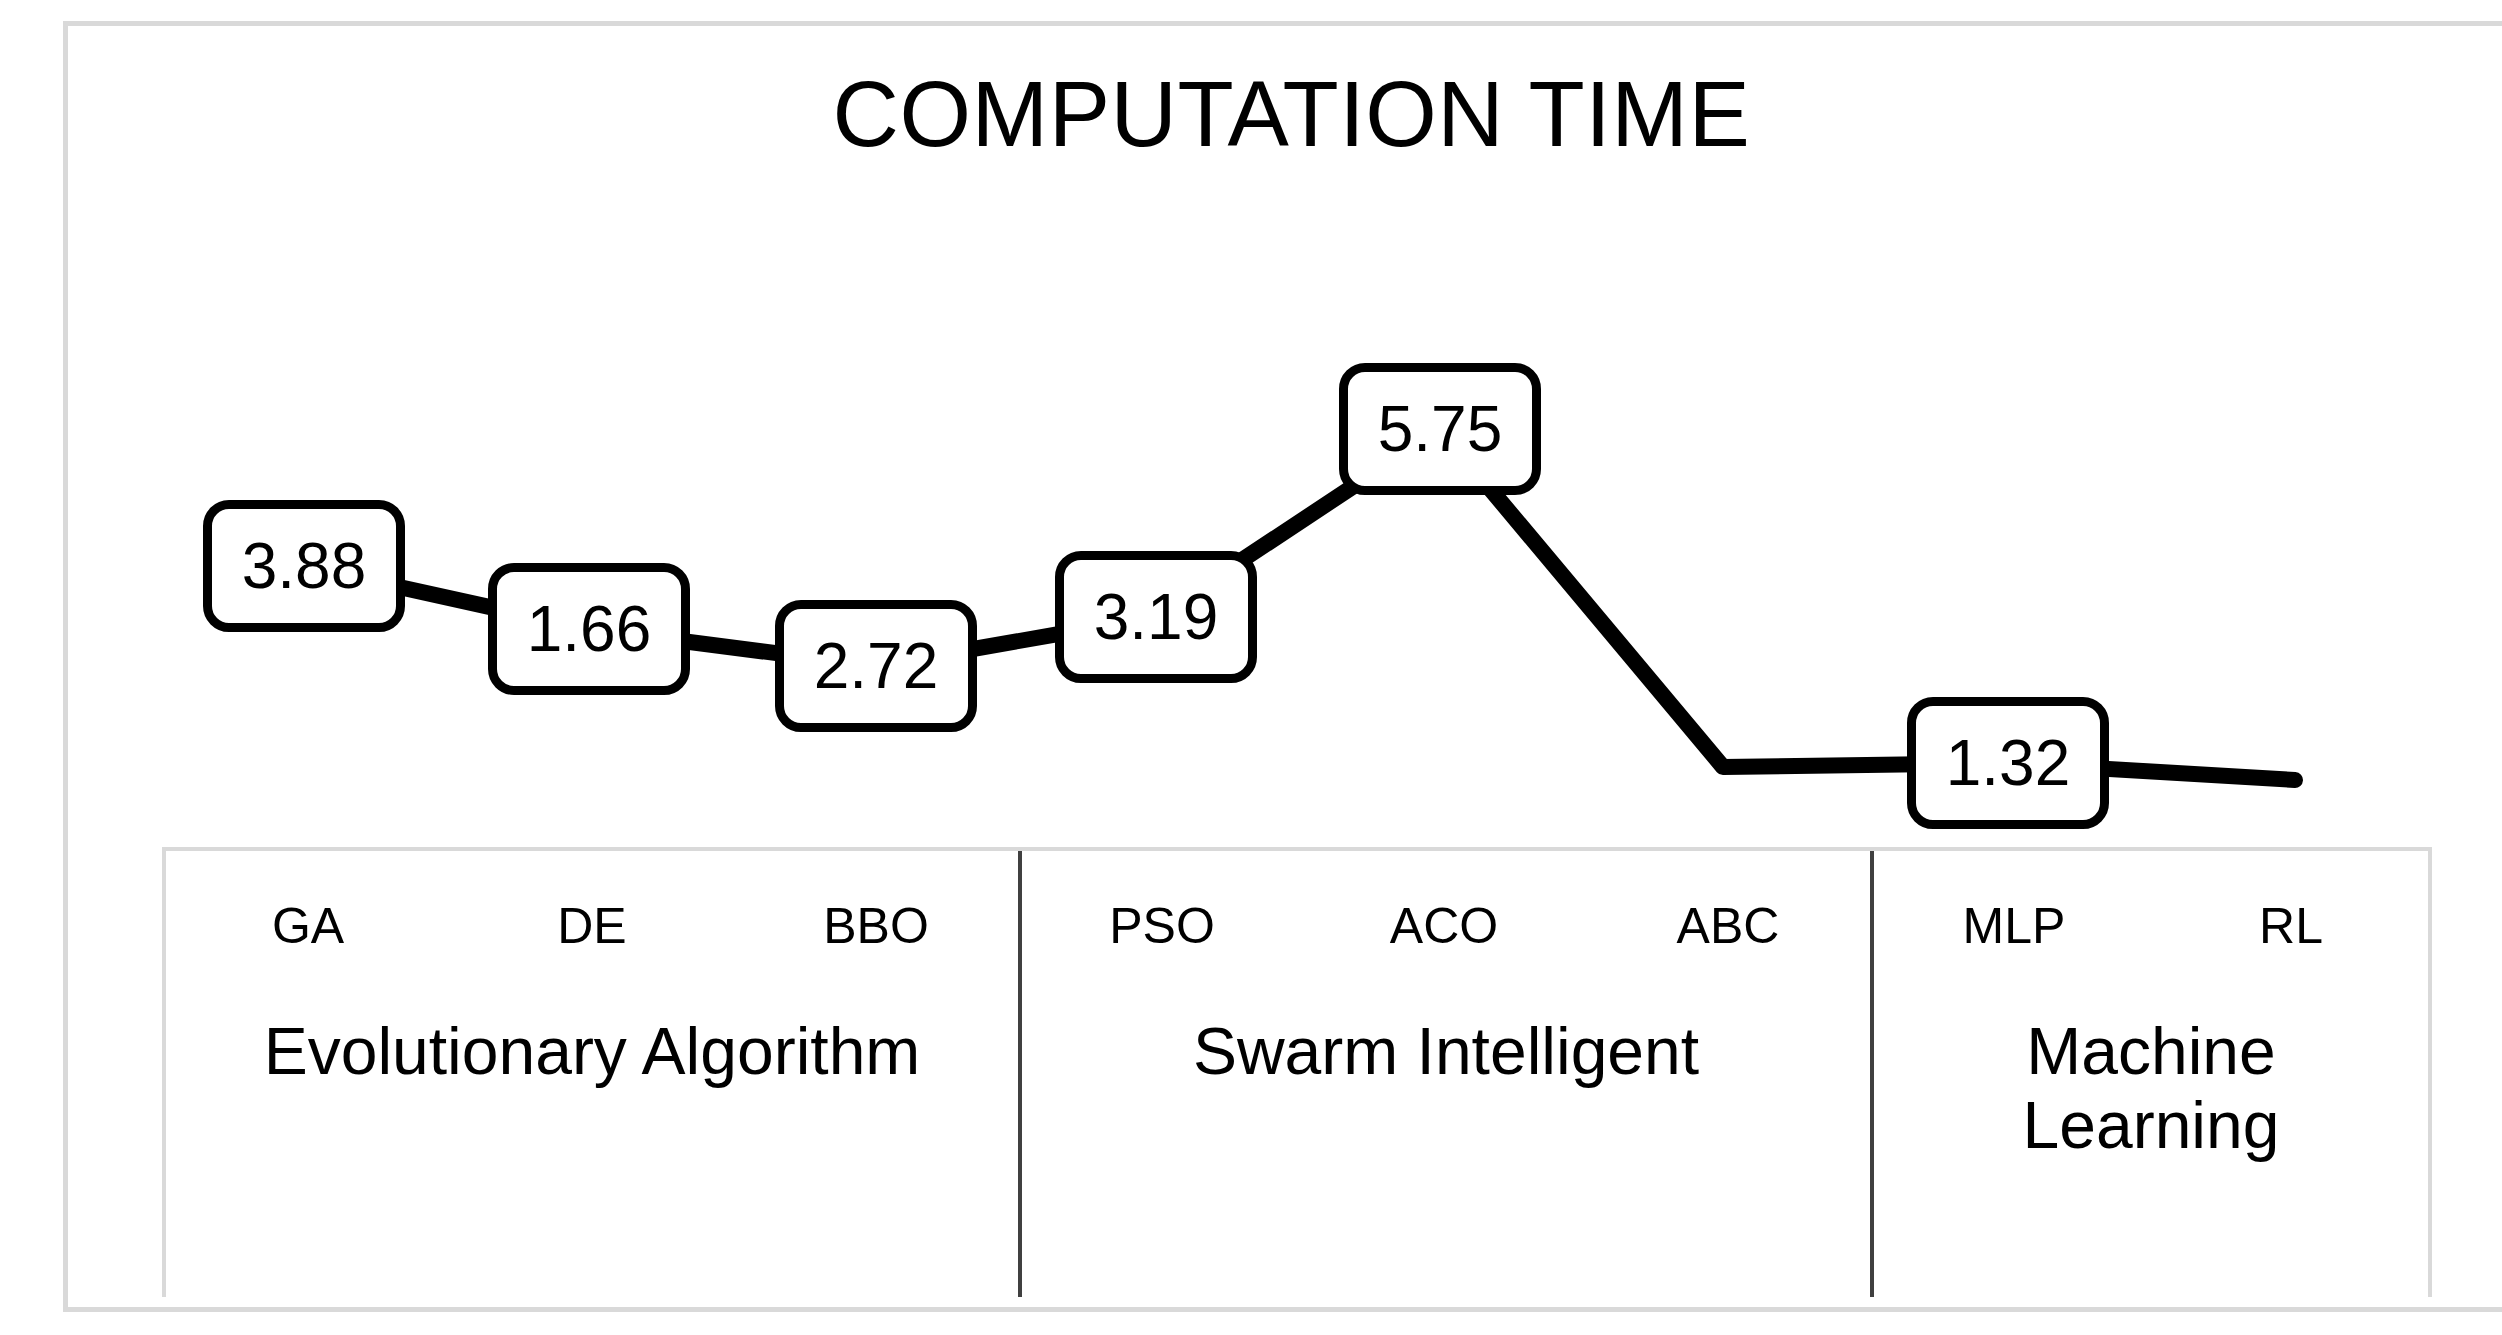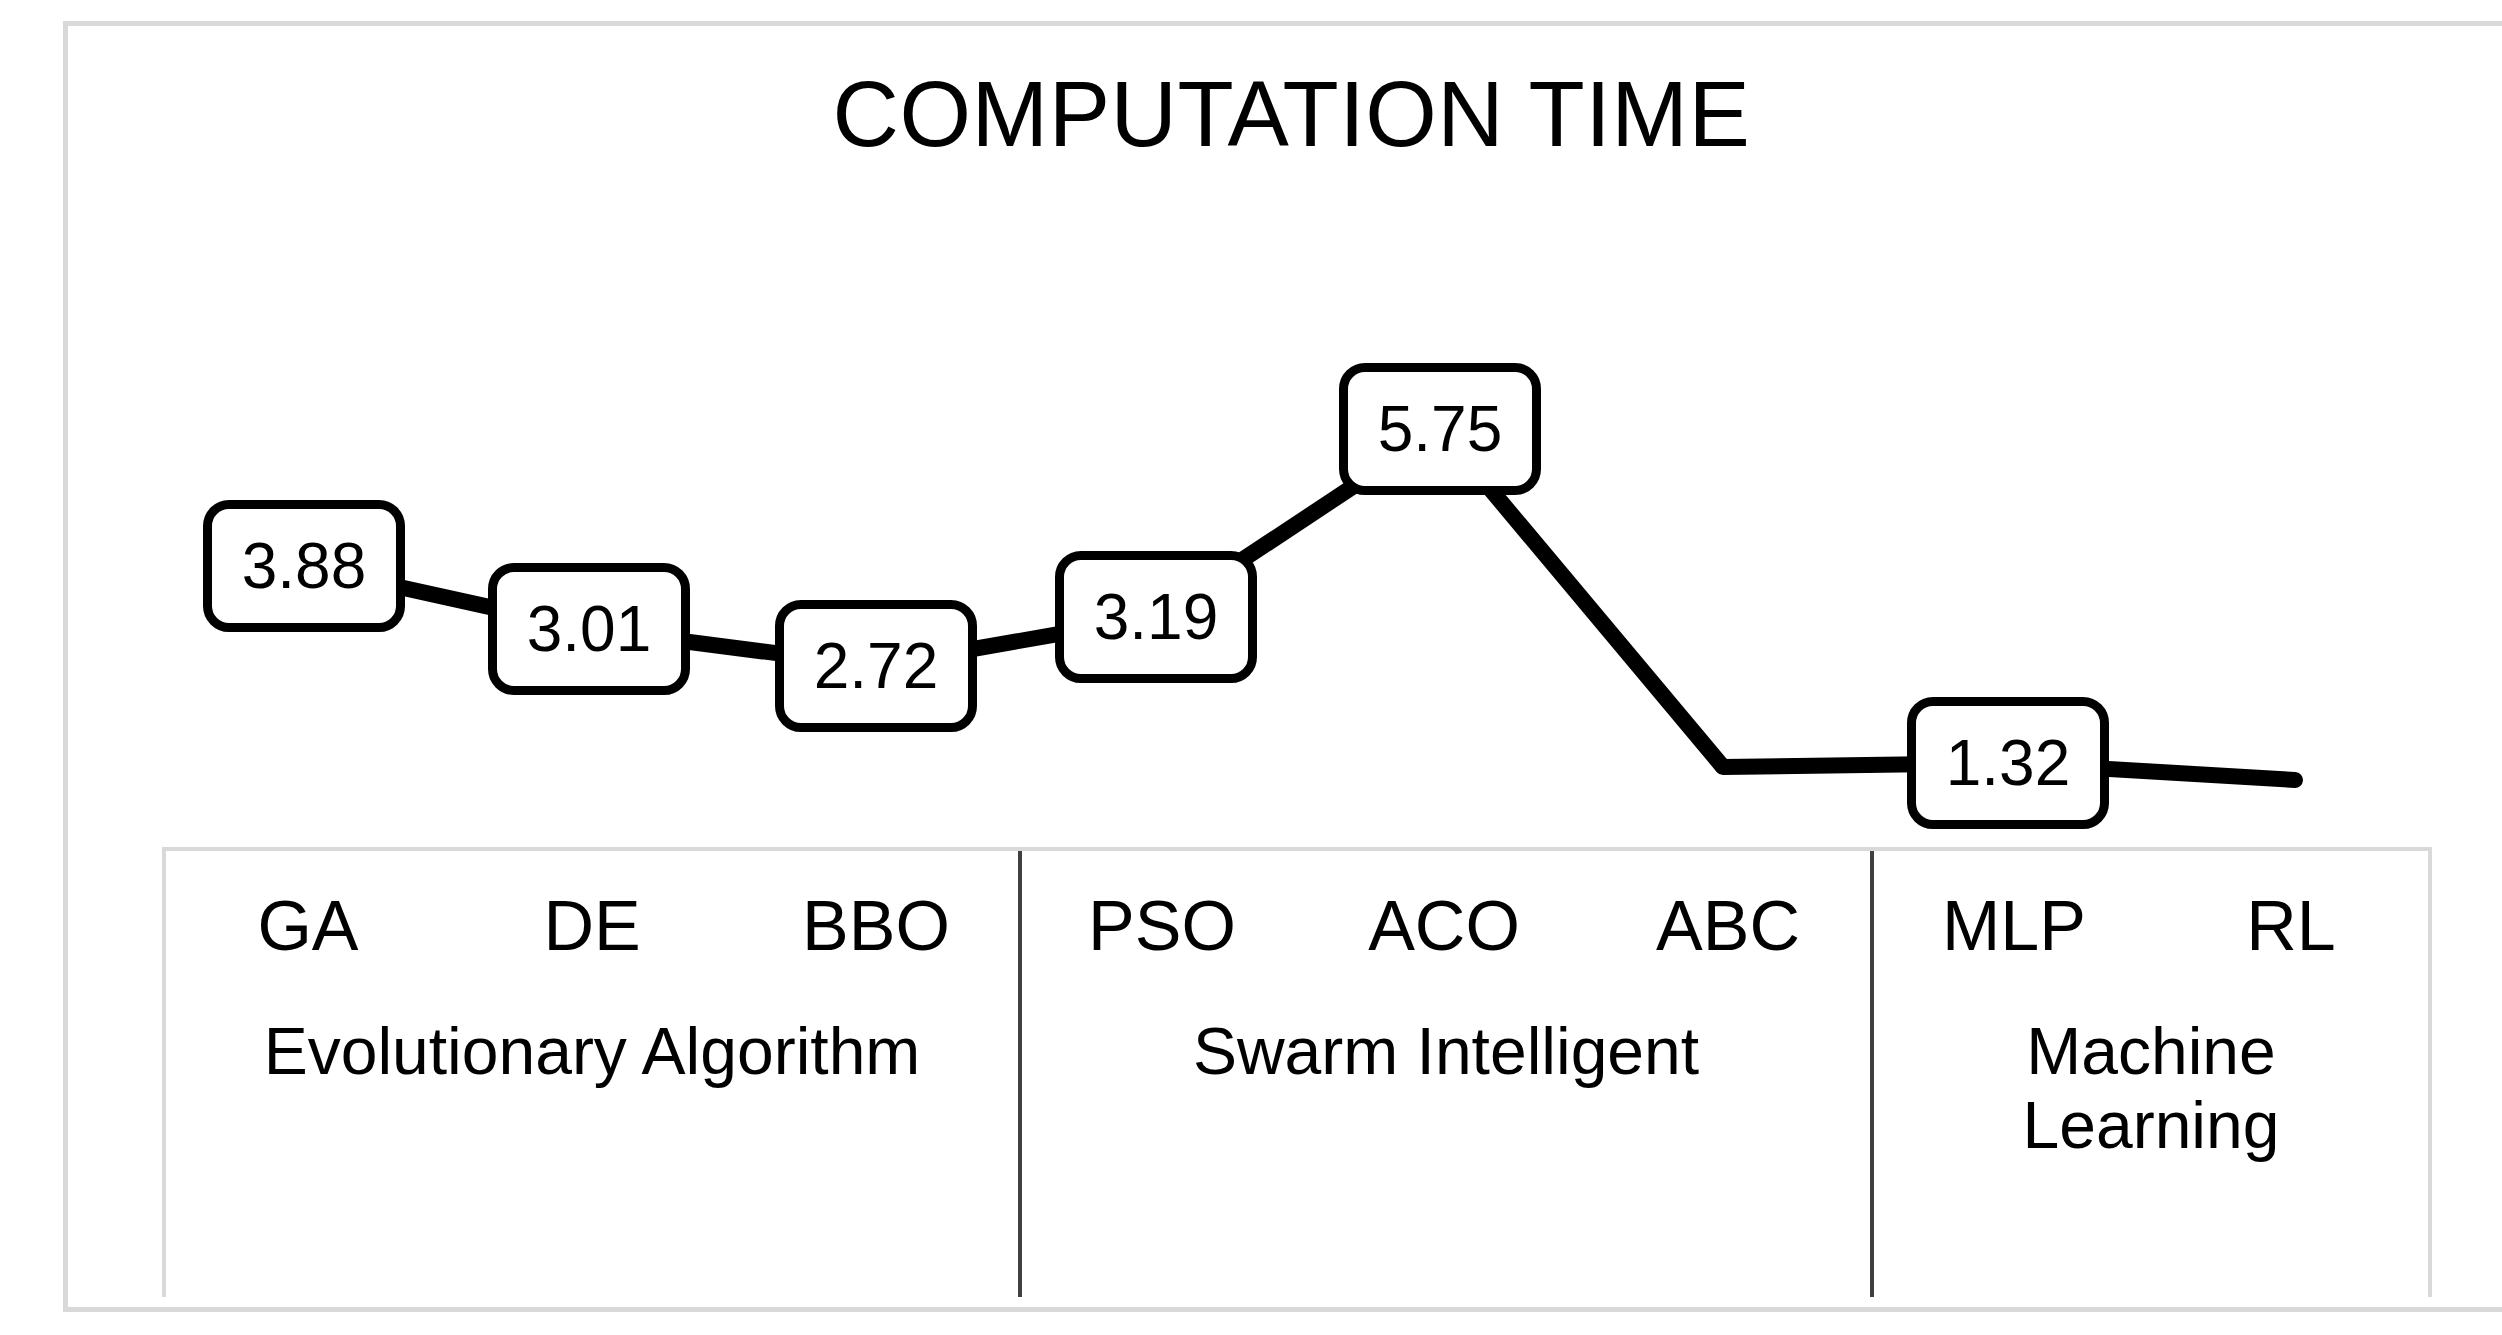--- a/index.html
+++ b/index.html
@@ -75,21 +75,21 @@
     flex:0 0 150px;
   }
   .group-row{
     flex:1 1 auto;
     height:auto;
   }
   .cat-cell{
     display:flex;
     align-items:center;
     justify-content:center;
-    font-size:70px;
+    font-size:50px;
     color:#000000;
     box-sizing:border-box;
   }
   .grp-cell{
     display:flex;
     align-items:flex-start;
     justify-content:center;
     padding-top:14px;
     font-size:66px;
     color:#000000;
@@ -107,21 +107,21 @@
   <div id="title">COMPUTATION TIME</div>
 
   <div id="plot">
     <svg width="2457" height="1291" viewBox="0 0 2457 1291" xmlns="http://www.w3.org/2000/svg">
       <polyline points="236,540 521,603 808,640 1088,591 1372,403 1655,741 1940,737 2227,754" fill="none" stroke="#000000" stroke-width="16" stroke-linejoin="round" stroke-linecap="round"></polyline>
     </svg>
   </div>
 
   <div class="dlabel" style="left:135px;  top:474px; width:202px; height:132px;">3.88</div>
 
-  <div class="dlabel" style="left:420px;  top:537px; width:202px; height:132px;">3.01</div>
+  <div class="dlabel" style="left:420px;  top:537px; width:202px; height:132px;">1.66</div>
 
   <div class="dlabel" style="left:707px;  top:574px; width:202px; height:132px;">2.72</div>
 
   <div class="dlabel" style="left:987px;  top:525px; width:202px; height:132px;">3.19</div>
 
   <div class="dlabel" style="left:1271px; top:337px; width:202px; height:132px;">5.75</div>
 
 
   <div class="dlabel" style="left:1839px; top:671px; width:202px; height:132px;">1.32</div>
 

